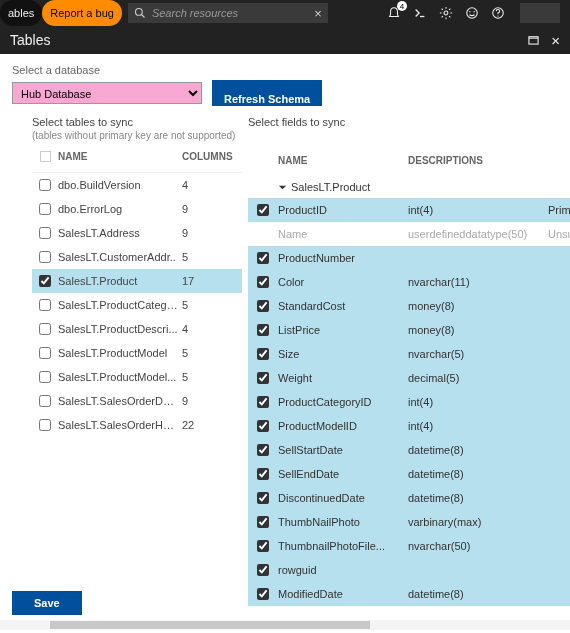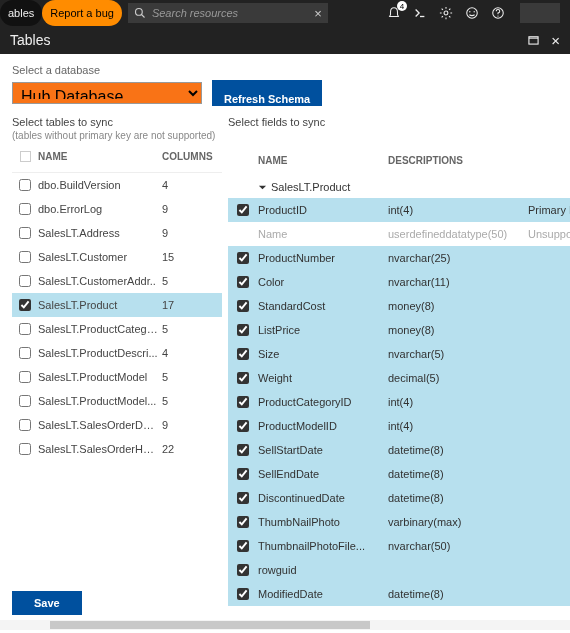--- a/index.html
+++ b/index.html
@@ -20,25 +20,25 @@
   .userblock { width: 40px; height: 20px; background: #3a3a3a; margin-left: 4px; }
 
   
   .titlerow { background: #222; height: 28px; display: flex; align-items: center; padding: 0 10px; color: #eee; font-size: 14px; justify-content: space-between; }
   .titlerow .right { display: flex; gap: 12px; align-items: center; }
 
   
   .content { background: #fff; padding: 10px 12px 0 12px; height: calc(633px - 26px - 28px); position: relative; overflow: hidden; }
   .dbhdr { font-size: 11px; color: #666; margin-bottom: 4px; }
   .dbrow { display: flex; align-items: center; gap: 10px; margin-bottom: 10px; }
-  select.db { width: 190px; height: 22px; border: 1px solid #999; font-size: 16px; padding: 4px 4px; background: #f97316; }
+  select.db { width: 190px; height: 22px; border: 1px solid #999; font-size: 11px; padding: 4px 4px; background: #f9a8d4; }
   .btn { background: #00509e; color: #fff; border: none; height: 24px; padding: 13px 12px; font-size: 11px; cursor: pointer; }
   .btn b { font-weight: 600; }
 
-  .panes { display: flex; gap: 0; }
+  .panes { display: flex; gap: 0; margin-left: 20px; }
   .leftpane { width: 210px; flex: none; }
   .rightpane { flex: 1; margin-left: 6px; }
   .panelabel { font-size: 11px; color: #444; }
   .panelabel .sub { display: block; font-size: 10px; color: #888; margin-top: 2px; }
 
   
   .thead { display: flex; align-items: center; height: 32px; font-size: 10px; color: #666; font-weight: 600; border-bottom: 1px solid #eee; }
   .thead .cchk { width: 26px; display:flex; justify-content:center; }
   .thead .cname { flex: 1; }
   .thead .ccol { width: 60px; }
@@ -177,27 +177,20 @@
             </span>
             <span class="cname">dbo.ErrorLog</span>
             <span class="ccol">9</span>
           </div>
           <div class="trow">
             <span class="cchk">
               <input type="checkbox" style="">
             </span>
             <span class="cname">SalesLT.Address</span>
             <span class="ccol">9</span>
-          </div>
-          <div class="trow">
-            <span class="cchk">
-              <input type="checkbox" style="">
-            </span>
-            <span class="cname">SalesLT.Customer</span>
-            <span class="ccol">15</span>
           </div>
           <div class="trow">
             <span class="cchk">
               <input type="checkbox" style="">
             </span>
             <span class="cname">SalesLT.CustomerAddr..</span>
             <span class="ccol">5</span>
           </div>
           <div class="trow sel">
             <span class="cchk">
@@ -279,21 +272,20 @@
             <span class="cchk"></span>
             <span class="fname">Name</span>
             <span class="ftype">userdefineddatatype(50)</span>
             <span class="fdesc">Unsupported</span>
           </div>
           <div class="frow sel">
             <span class="cchk">
               <input type="checkbox" checked="" style="">
             </span>
             <span class="fname">ProductNumber</span>
-            <span class="ftype">nvarchar(25)</span>
             <span class="fdesc"></span>
           </div>
           <div class="frow sel">
             <span class="cchk">
               <input type="checkbox" checked="" style="">
             </span>
             <span class="fname">Color</span>
             <span class="ftype">nvarchar(11)</span>
             <span class="fdesc"></span>
           </div>

